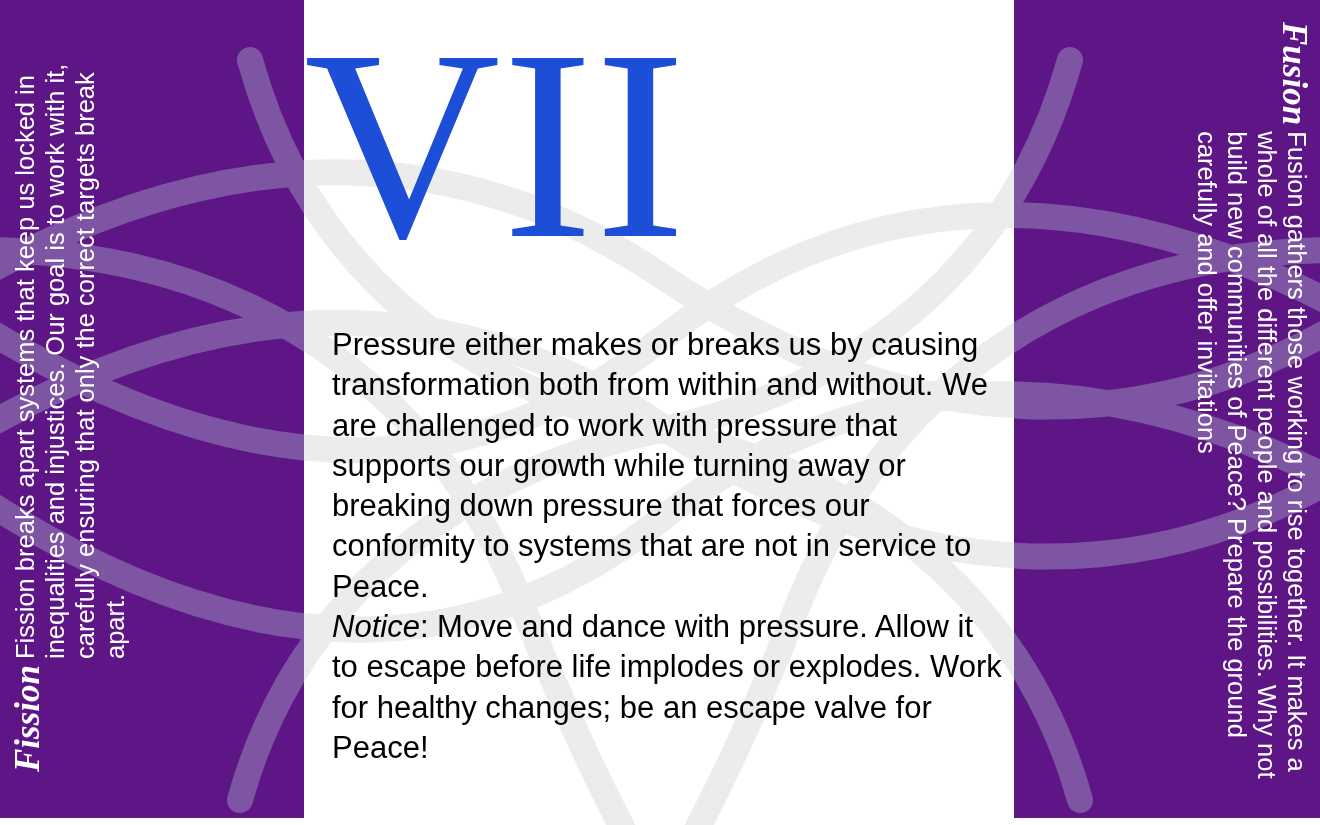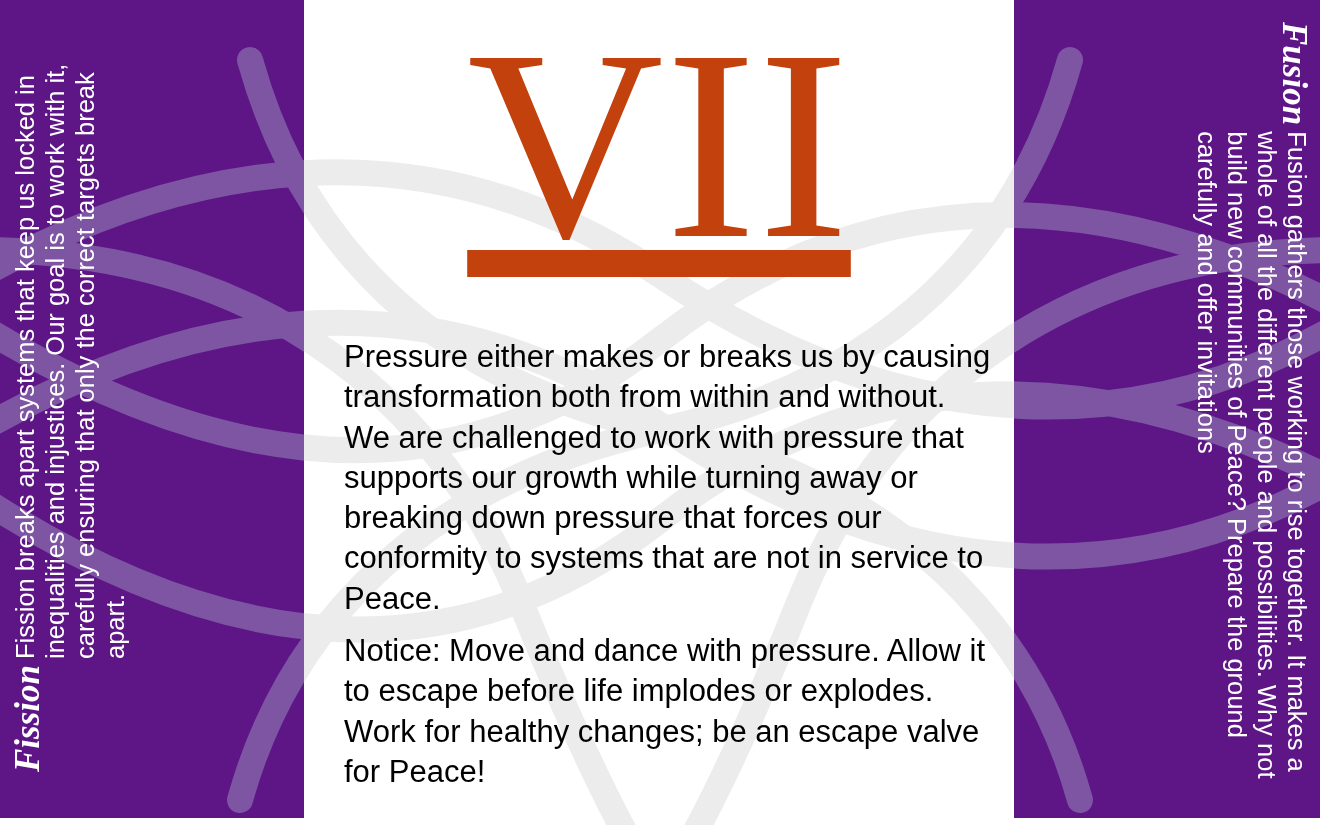--- a/index.html
+++ b/index.html
@@ -124,29 +124,27 @@
   
   #stage{
     position:absolute;
     left:304px;top:0;width:710px;height:825px;
     z-index:4;
   }
   #numeral{
     position:absolute;
     left:0;right:0;
     top:20px;
-    text-align:center;
     font-family:"Liberation Serif", serif;
     font-size:272px;
     line-height:0.92;
-    color:#c2410c;
+    color:#1d4ed8;
     letter-spacing:2px;
     user-select:none;
     z-index:1;
-    text-decoration:underline;
   }
   #chapter-title{
     position:absolute;
     left:0;right:0;
     top:128px;
     text-align:center;
     font-family:"Liberation Serif", serif;
     font-style:italic;
     font-weight:bold;
     font-size:53px;
@@ -158,22 +156,22 @@
     position:absolute;
     left:28px;
     top:325px;
     width:672px;
     z-index:2;
     font-family:"Liberation Sans", sans-serif;
     font-size:31px;
     line-height:1.30;
     color:#000000;
   }
-  #body-copy p{margin:12px;}
-  #body-copy .notice-label{text-align:center;}
+  #body-copy p{margin:0;}
+  #body-copy .notice-label{font-style:italic;text-align:center;}
 </style>
 </head>
 <body>
 
 <div id="slide">
 
   <svg id="ribbons-white" viewBox="0 0 1320 825" preserveAspectRatio="none" aria-hidden="true">
     <g fill="none" stroke="#ECECEC" stroke-width="26" stroke-linecap="round">
       <path d="M-60 300 C 180 150, 430 120, 660 275 C 890 430, 1140 460, 1380 300"></path>
       <path d="M-60 455 C 180 300, 430 270, 660 425 C 890 580, 1140 610, 1380 450"></path>

